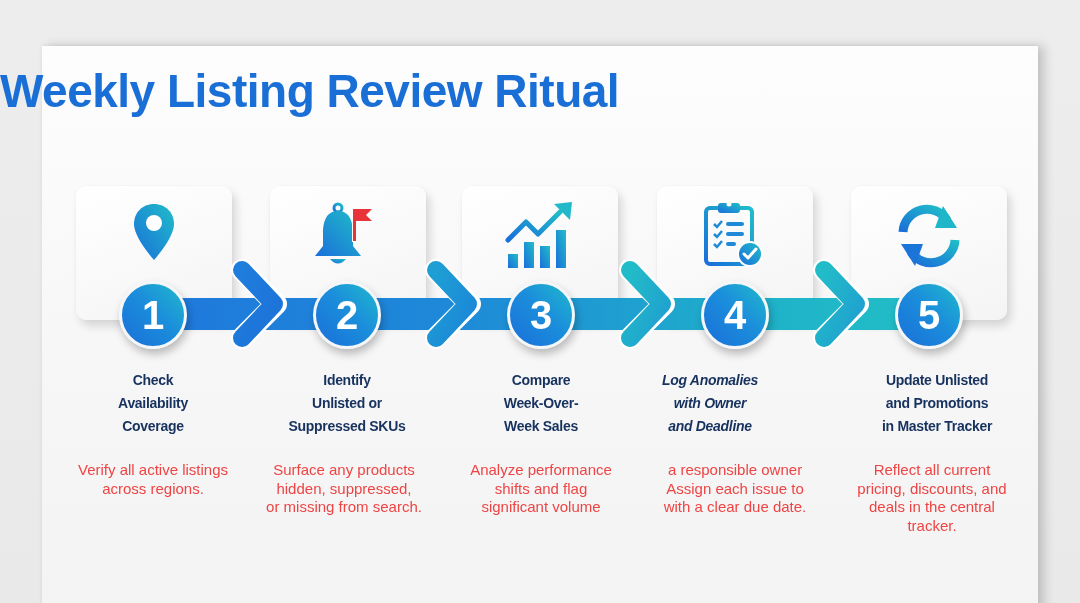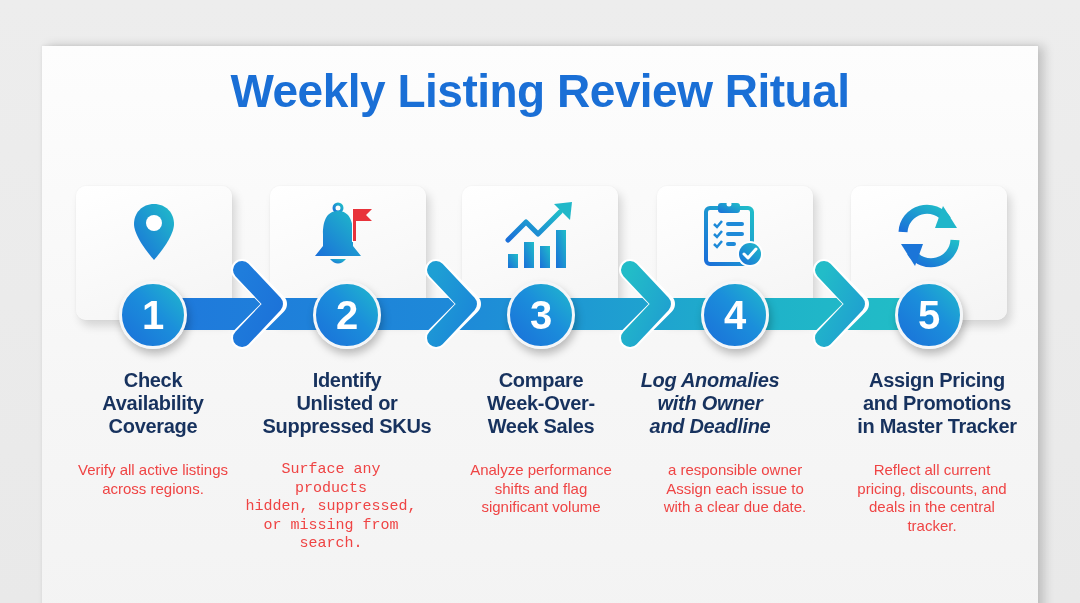--- a/index.html
+++ b/index.html
@@ -21,21 +21,21 @@
     width: 996px;
     height: 580px;
     background: linear-gradient(180deg, #fdfdfd 0%, #f6f6f6 60%, #f3f3f3 100%);
     box-shadow: 6px 0 10px rgba(0,0,0,0.18), 0 -1px 3px rgba(0,0,0,0.05);
   }
   .title {
     position: absolute;
     left: 0;
     width: 1080px;
     top: 64px;
-    text-align: center;
+    text-align: left;
     font-size: 46px;
     font-weight: bold;
     color: #1a6fd6;
     letter-spacing: -0.5px;
     margin: 0;
   }
   .tile {
     position: absolute;
     top: 186px;
     width: 156px;
@@ -77,21 +77,21 @@
     font-size: 40px;
     font-weight: bold;
     text-align: center;
     line-height: 62px;
   }
   .step-title {
     position: absolute;
     top: 369px;
     width: 190px;
     text-align: center;
-    font-size: 20px;
+    font-size: 14px;
     line-height: 23px;
     font-weight: bold;
     color: #17325e;
     letter-spacing: -0.3px;
   }
   .step-desc {
     position: absolute;
     top: 461px;
     width: 180px;
     text-align: center;
@@ -222,30 +222,30 @@
   <div>Compare</div>
     <div>Week-Over-</div>
     <div>Week Sales</div>
 </div>
 <div class="step-title" style="left:615px;font-style:italic;">
   <div>Log Anomalies</div>
     <div>with Owner</div>
     <div>and Deadline</div>
 </div>
 <div class="step-title" style="left:842px;">
-  <div>Assign Pricing</div>
+  <div>Update Unlisted</div>
     <div>and Promotions</div>
     <div>in Master Tracker</div>
 </div>
 
 <div class="step-desc" style="left:63px;">
   <div>Verify all active listings</div>
     <div>across regions.</div>
 </div>
-<div class="step-desc" style="left:241px;font-family:Liberation Mono, monospace;">
+<div class="step-desc" style="left:254px;">
   <div>Surface any products</div>
     <div>hidden, suppressed,</div>
     <div>or missing from search.</div>
 </div>
 <div class="step-desc" style="left:451px;">
   <div>Analyze performance</div>
     <div>shifts and flag</div>
     <div>significant volume</div>
 </div>
 <div class="step-desc" style="left:645px;">

